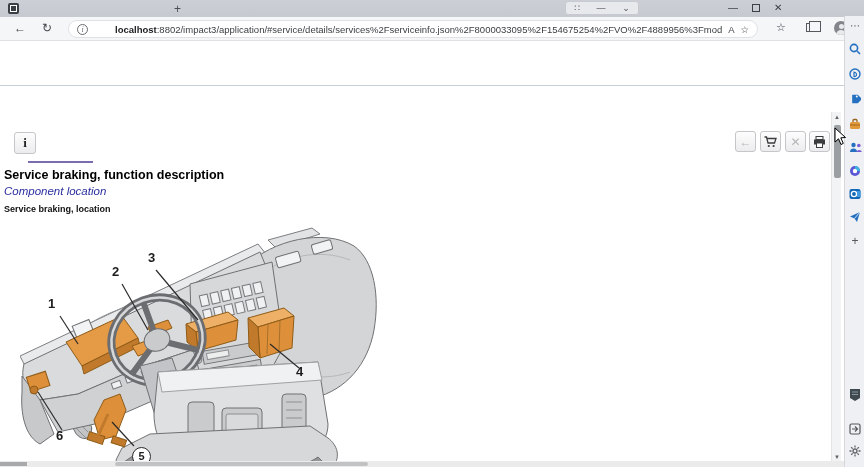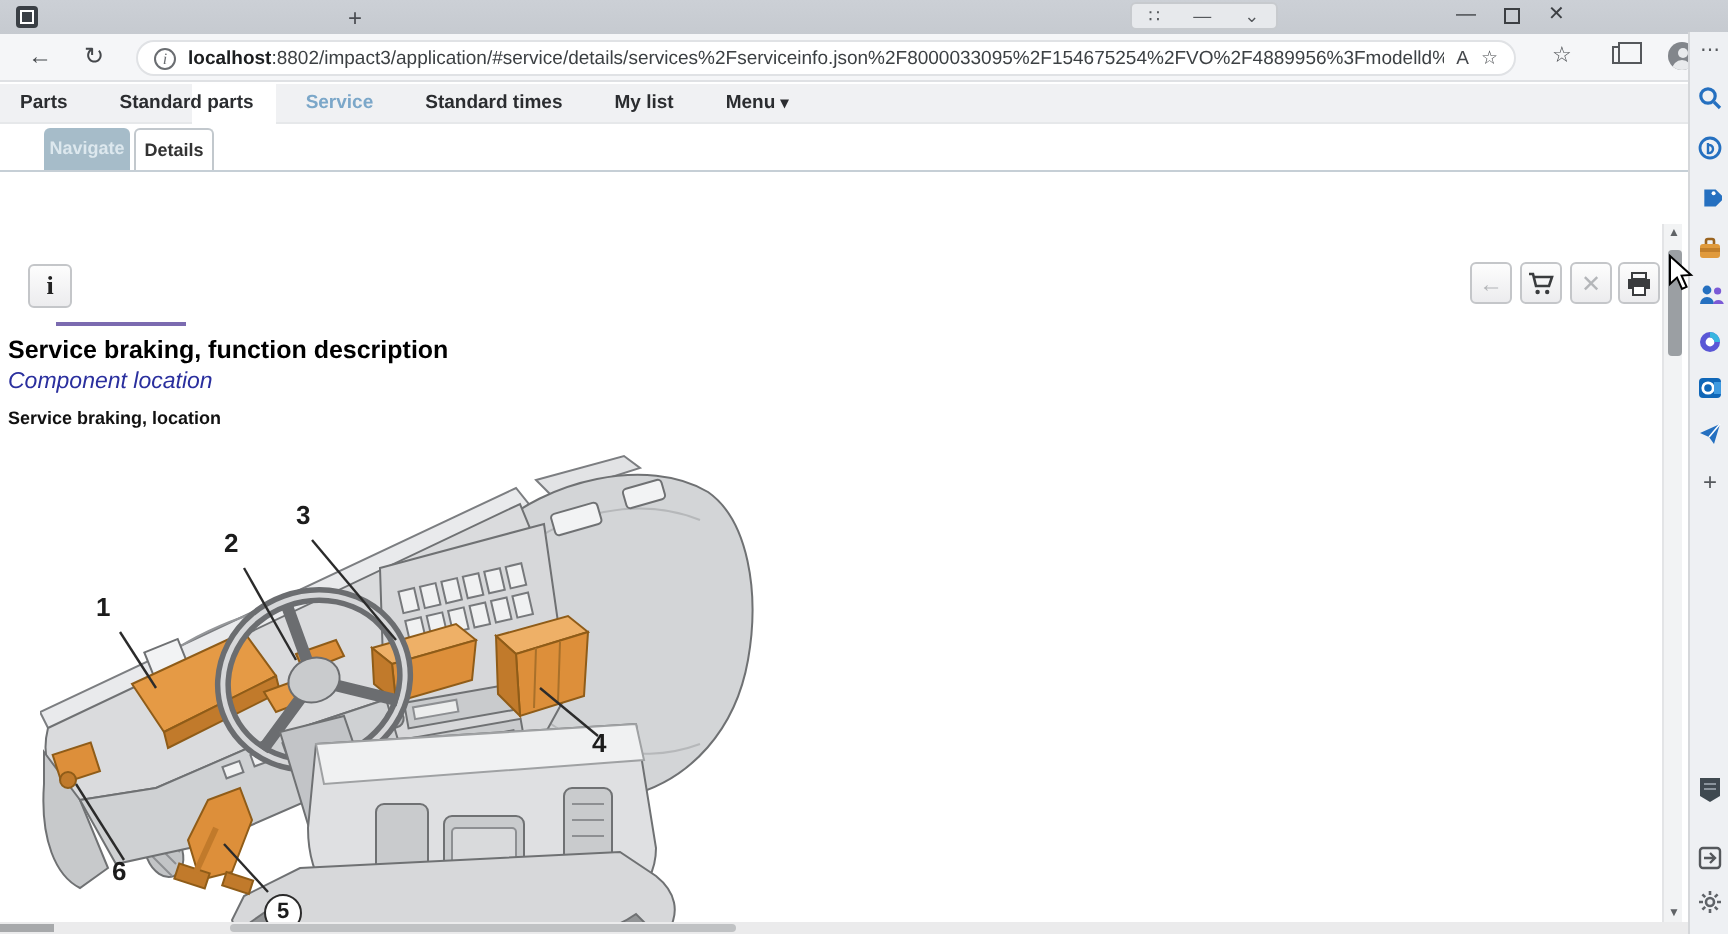--- a/index.html
+++ b/index.html
@@ -23,21 +23,21 @@
   .win-controls span{font-size:10px;color:#3c3f43;line-height:1;}
   .win-max{width:8px;height:8px;border:1px solid #3c3f43;display:inline-block;}
   
   .btoolbar{position:absolute;left:0;top:17px;width:864px;height:24px;background:#f5f6f8;border-bottom:1px solid #dfe1e4;}
   .nav-ico{position:absolute;top:4px;font-size:12px;color:#45484c;}
   .urlbar{position:absolute;left:68px;top:3px;width:690px;height:18px;background:#fff;border:1px solid #e0e2e5;
           border-radius:9px;display:flex;align-items:center;padding:0 8px;gap:6px;}
   .info-circ{width:11px;height:11px;border:1px solid #6a6d71;border-radius:50%;font-size:8px;line-height:9px;
           text-align:center;color:#6a6d71;flex:0 0 auto;font-style:italic;font-family:"Liberation Serif",serif;}
   .url-text{font-size:9.5px;color:#3c4043;white-space:nowrap;overflow:hidden;flex:1;}
-  .url-text b{color:#1b1d1f;font-weight:bold;}
+  .url-text b{color:#1b1d1f;font-weight:bold;margin-left:21px;}
   .pill-ico{font-size:9.5px;color:#45484c;flex:0 0 auto;}
   .tb-right-ico{position:absolute;top:4px;font-size:11px;color:#45484c;}
   .collections-ico{position:absolute;top:6px;width:10px;height:9px;border:1px solid #55585c;}
   .collections-ico::after{content:"";position:absolute;left:2px;top:-3px;width:10px;height:9px;border:1px solid #55585c;background:#f5f6f8;}
   .avatar{position:absolute;top:4px;width:14px;height:14px;border-radius:50%;background:#82868b;overflow:hidden;}
   .avatar::before{content:"";position:absolute;left:4.5px;top:2.5px;width:5px;height:5px;border-radius:50%;background:#e8eaec;}
   .avatar::after{content:"";position:absolute;left:2px;top:8.5px;width:10px;height:7px;border-radius:5px 5px 0 0;background:#e8eaec;}
   
   .app{position:absolute;left:0;top:42px;width:844px;height:425px;background:#fff;}
   .appmenu{position:absolute;left:0;top:0;width:844px;height:20px;background:#f0f1f3;border-bottom:1px solid #e6e8ea;
@@ -109,32 +109,20 @@
       <span class="pill-ico">A</span>
       <span class="pill-ico">☆</span>
     </div>
     <span class="tb-right-ico" style="left:776px;">☆</span>
     <span class="collections-ico" style="left:806px;"></span>
     <span class="avatar" style="left:834px;"></span>
   </div>
 
   <div class="app">
     <div class="service-cell"></div>
-    <div class="appmenu">
-      <span class="mi">Parts</span>
-      <span class="mi">Standard parts</span>
-      <span class="mi mi-active">Service</span>
-      <span class="mi">Standard times</span>
-      <span class="mi">My list</span>
-      <span class="mi"><span>Menu</span> <span class="caret">▾</span></span>
-    </div>
-    <div class="subtabs">
-      <div class="tab-nav">Navigate</div>
-      <div class="tab-det">Details</div>
-    </div>
     <div class="subtab-rule"></div>
 
     <div class="content">
       <div class="sq-btn info-btn">
         <span>i</span>
       </div>
 
       <div class="sq-btn" style="left:735px;top:45px;">
         <span class="g-dis">←</span>
       </div>

